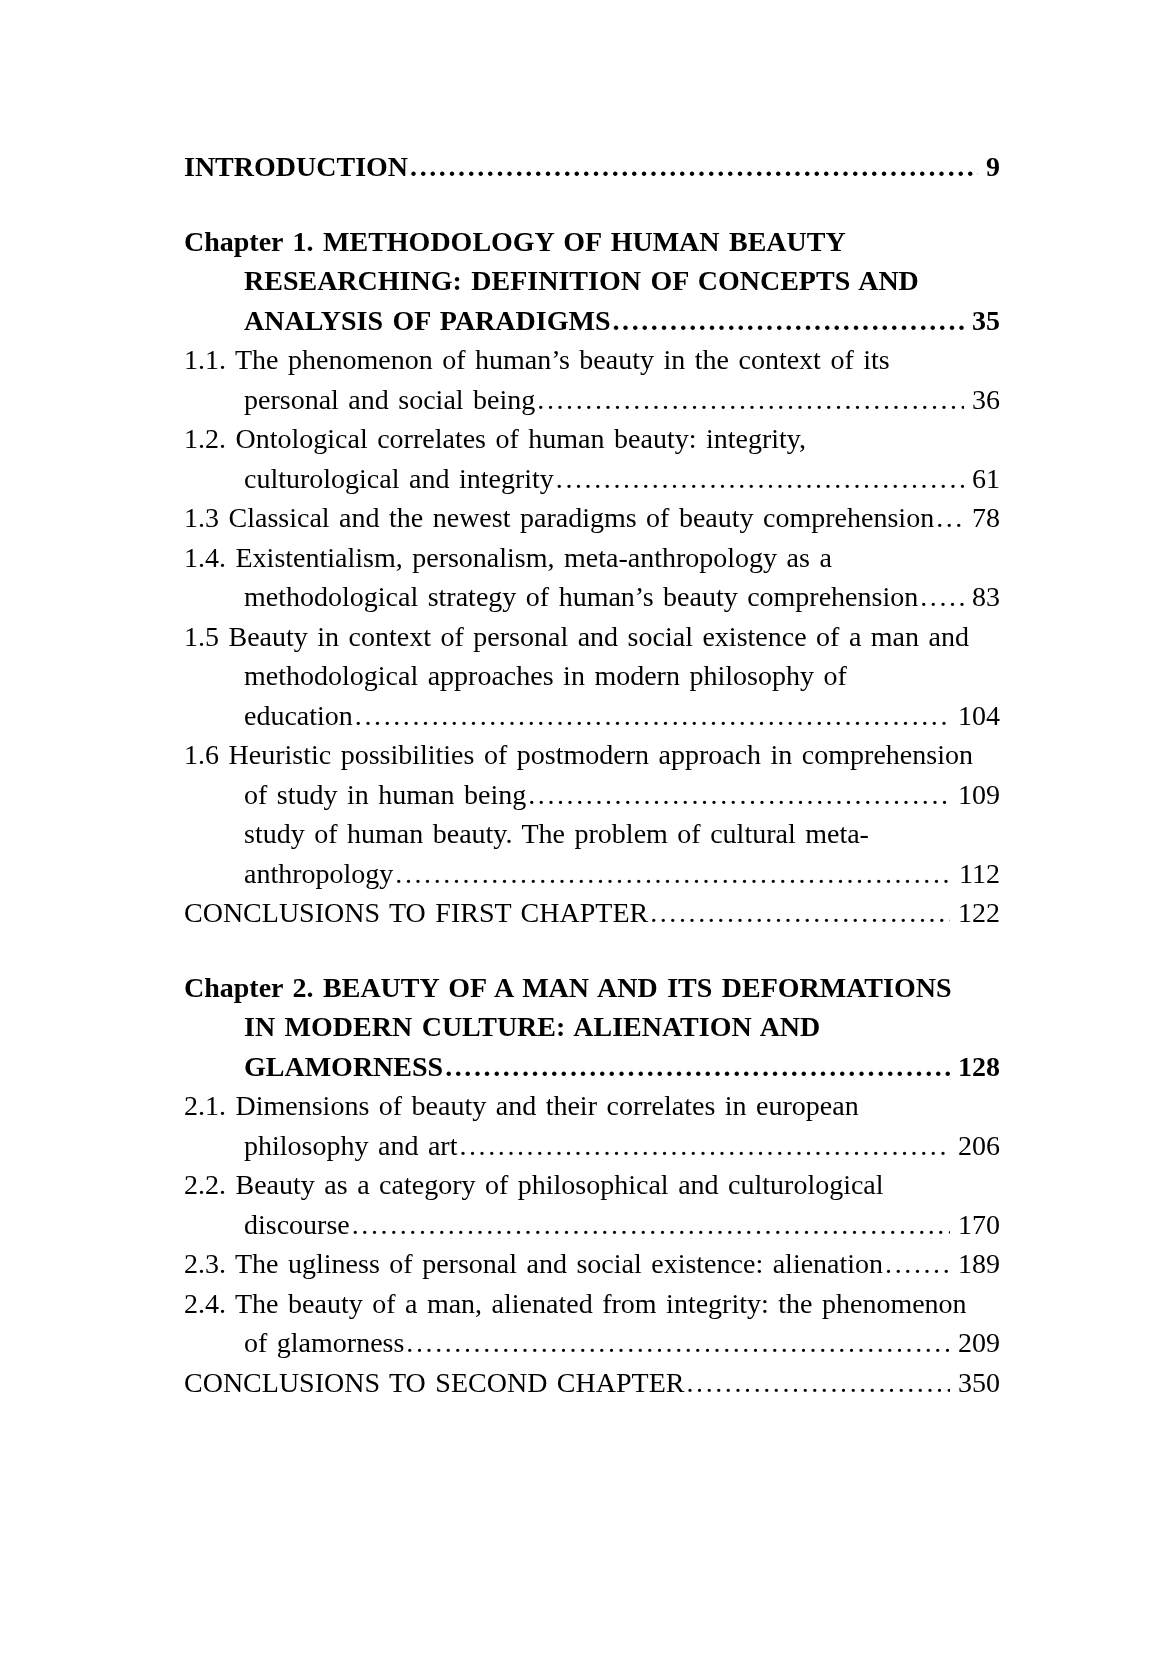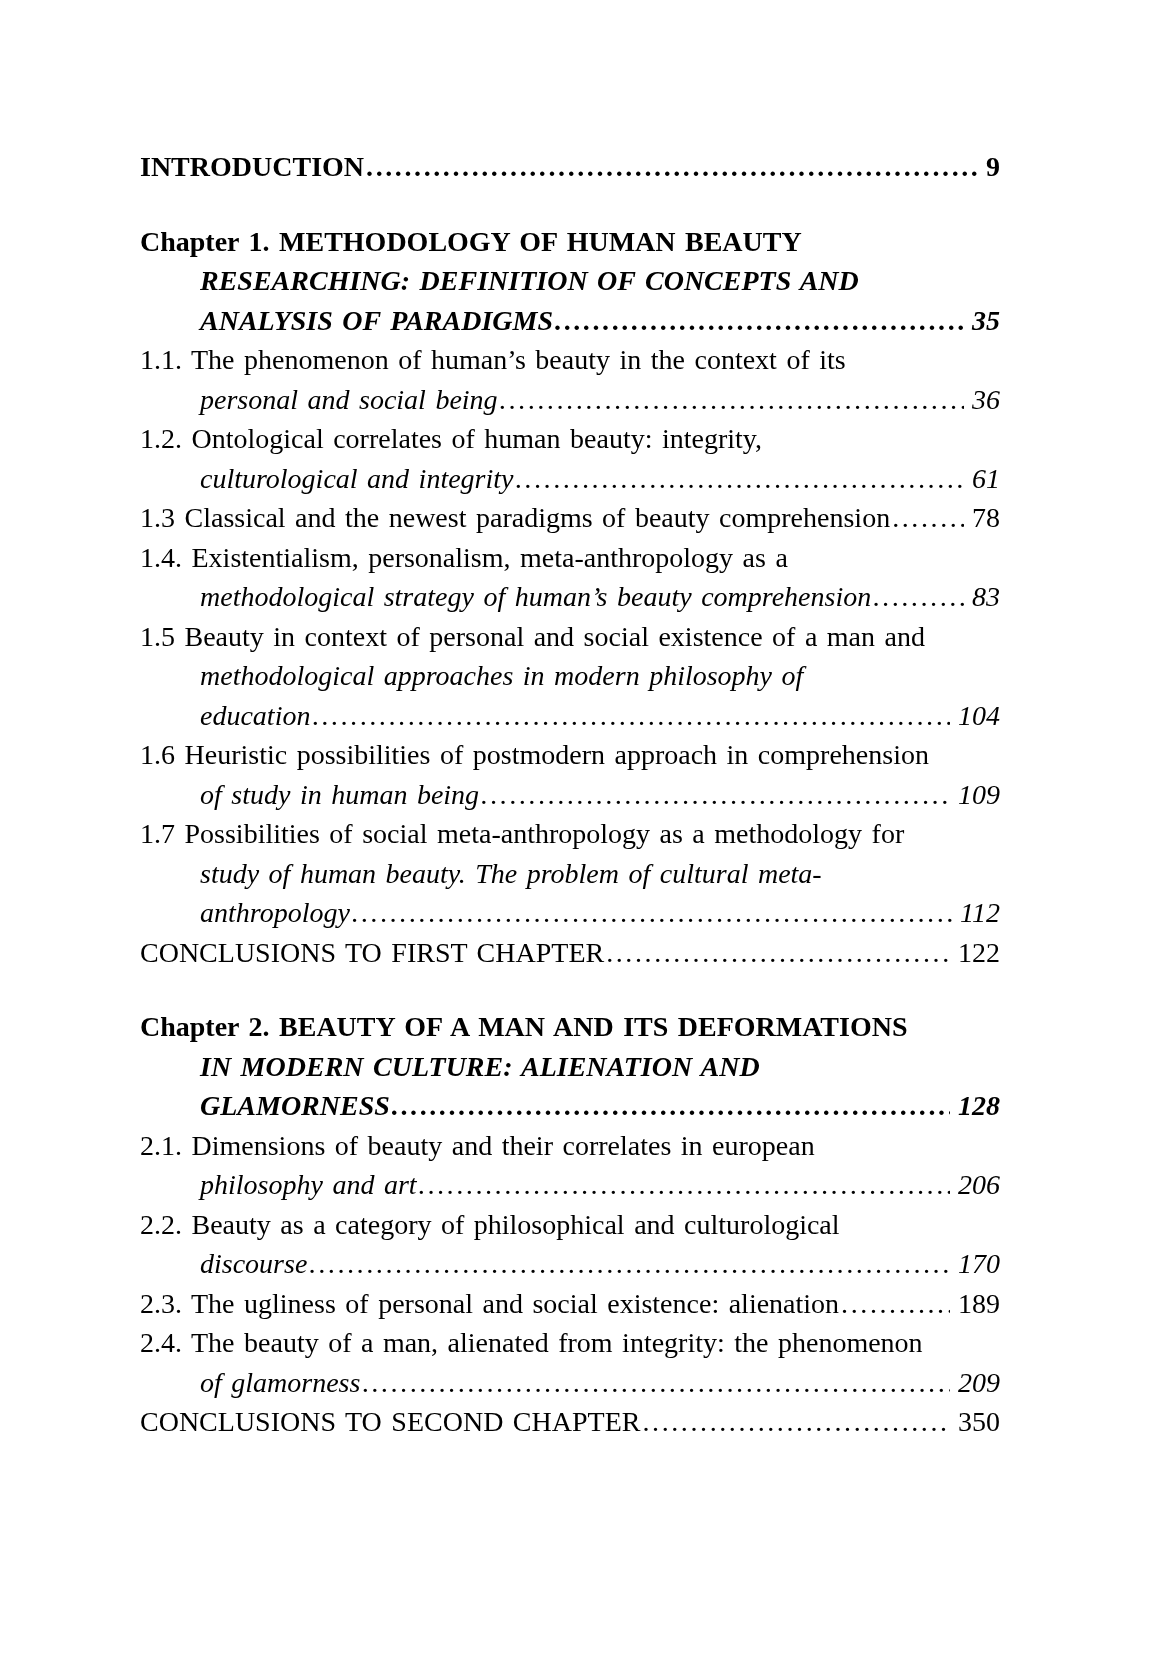--- a/index.html
+++ b/index.html
@@ -20,22 +20,23 @@
     left: 140px;
     top: 147px;
     width: 860px;
   }
   .entry.bold { font-weight: bold; }
   .entry.gap { margin-top: 35px; }
   .row {
     display: flex;
     align-items: baseline;
     white-space: nowrap;
-  }
-  .row.cont { padding-left: 60px; font-style: italic; }
+    margin-left: 44px;
+  }
+  .row.cont { padding-left: 60px; }
   .txt {
     flex: 0 0 auto;
     word-spacing: 2.5px;
   }
   .leader {
     flex: 1 1 auto;
     overflow: hidden;
     min-width: 0;
     padding-left: 2px;
   }
@@ -128,23 +129,20 @@
         <div class="row">
           <span class="txt">1.6 Heuristic possibilities of postmodern approach in comprehension</span>
         </div>
         <div class="row cont">
           <span class="txt">of study in human being</span>
           <span class="leader"></span>
           <span class="pg">109</span>
         </div>
       </div>
       <div class="entry">
-        <div class="row">
-          <span class="txt">1.7 Possibilities of social meta-anthropology as a methodology for</span>
-        </div>
         <div class="row cont">
           <span class="txt">study of human beauty. The problem of cultural meta-</span>
         </div>
         <div class="row cont">
           <span class="txt">anthropology</span>
           <span class="leader"></span>
           <span class="pg">112</span>
         </div>
       </div>
       <div class="entry">

